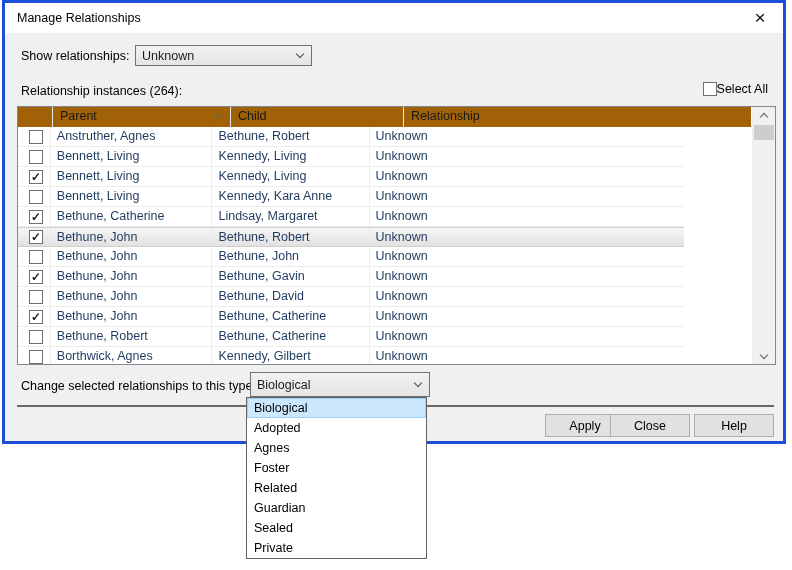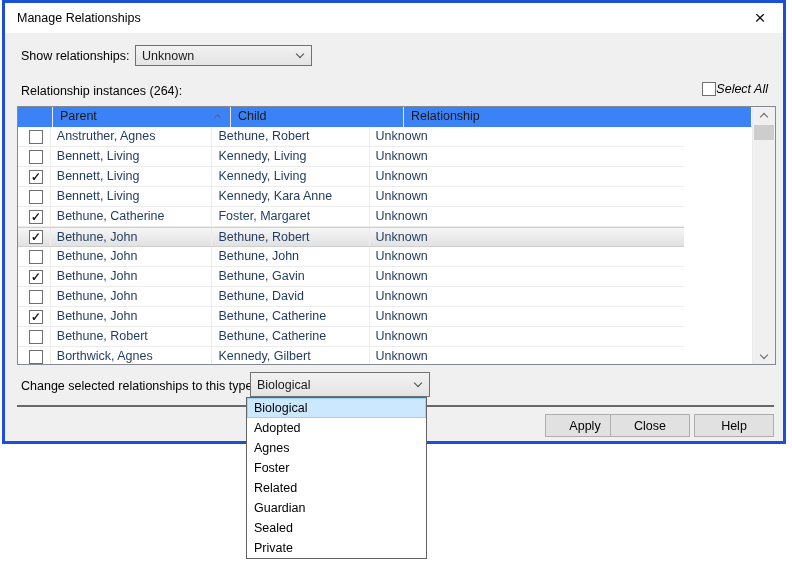--- a/index.html
+++ b/index.html
@@ -26,34 +26,34 @@
   .chev { display:inline-block; width:6px; height:6px;
           border-left:1px solid #4a4a4a; border-top:1px solid #4a4a4a; }
   .chev.down { transform:rotate(225deg); margin:-3px 8px 0 0; }
   .chev.up   { transform:rotate(45deg);  margin-top:3px; }
 
   .show-label { position:absolute; left:16px; top:46px;text-align:center; }
   .show-combo { left:130px; top:42px; width:177px; }
 
   .instances-label { position:absolute; left:16px; top:81px; }
   .select-all { position:absolute; right:15px; top:79px; display:flex; align-items:center;
-                gap:0; font-size:12.5px; cursor:default;font-style:italic; }
+                gap:0; font-size:12.5px; cursor:default; }
 
   
   .cb { display:inline-block; width:14px; height:14px; background:#fff;
         border:1px solid #707070; font-size:12px; line-height:12px; text-align:center;
         color:#1d1d1d; font-weight:bold; }
 
   
   .table { position:absolute; left:12px; top:103px; width:759px; height:259px;
            background:#fff; border:1px solid #828790; overflow:hidden; }
   .thead { position:relative; height:20px; background:#fff; border-bottom:1px solid #d9d9d9;
            display:flex; font-size:12.5px; color:#1a1a1a; z-index:2; }
   .th { height:20px; line-height:19px; padding-left:7px; border-right:1px solid #e8e8e8;
-        position:relative; background:#3b82f6; }
+        position:relative; background:#a16207; }
   .th-check  { width:35px; padding-left:0; }
   .th-parent { width:178px; }
   .th-child  { width:173px; }
   .th-rel    { width:347px; border-right:none; }
   .sort-chev { position:absolute; right:10px; top:8px; width:5px; height:5px;
                border-left:1px solid #666; border-top:1px solid #666; transform:rotate(45deg); }
 
   .tbody { position:absolute; left:0; top:20px; width:666px; }
   .tr { display:flex; height:20px; border-bottom:1px solid #ededed; background:#fff; }
   .tr.sel { background:linear-gradient(#f6f6f6,#e1e1e1); border-top:1px solid #cfcfcf;
@@ -165,21 +165,21 @@
     <span class="td td-parent">Bennett, Living</span>
     <span class="td td-child">Kennedy, Kara Anne</span>
     <span class="td td-rel">Unknown</span>
   </div>
 
   <div class="tr">
     <span class="td td-check">
               <span class="cb">✓</span>
             </span>
     <span class="td td-parent">Bethune, Catherine</span>
-    <span class="td td-child">Foster, Margaret</span>
+    <span class="td td-child">Lindsay, Margaret</span>
     <span class="td td-rel">Unknown</span>
   </div>
 
   <div class="tr sel">
     <span class="td td-check">
               <span class="cb">✓</span>
             </span>
     <span class="td td-parent">Bethune, John</span>
     <span class="td td-child">Bethune, Robert</span>
     <span class="td td-rel">Unknown</span>

